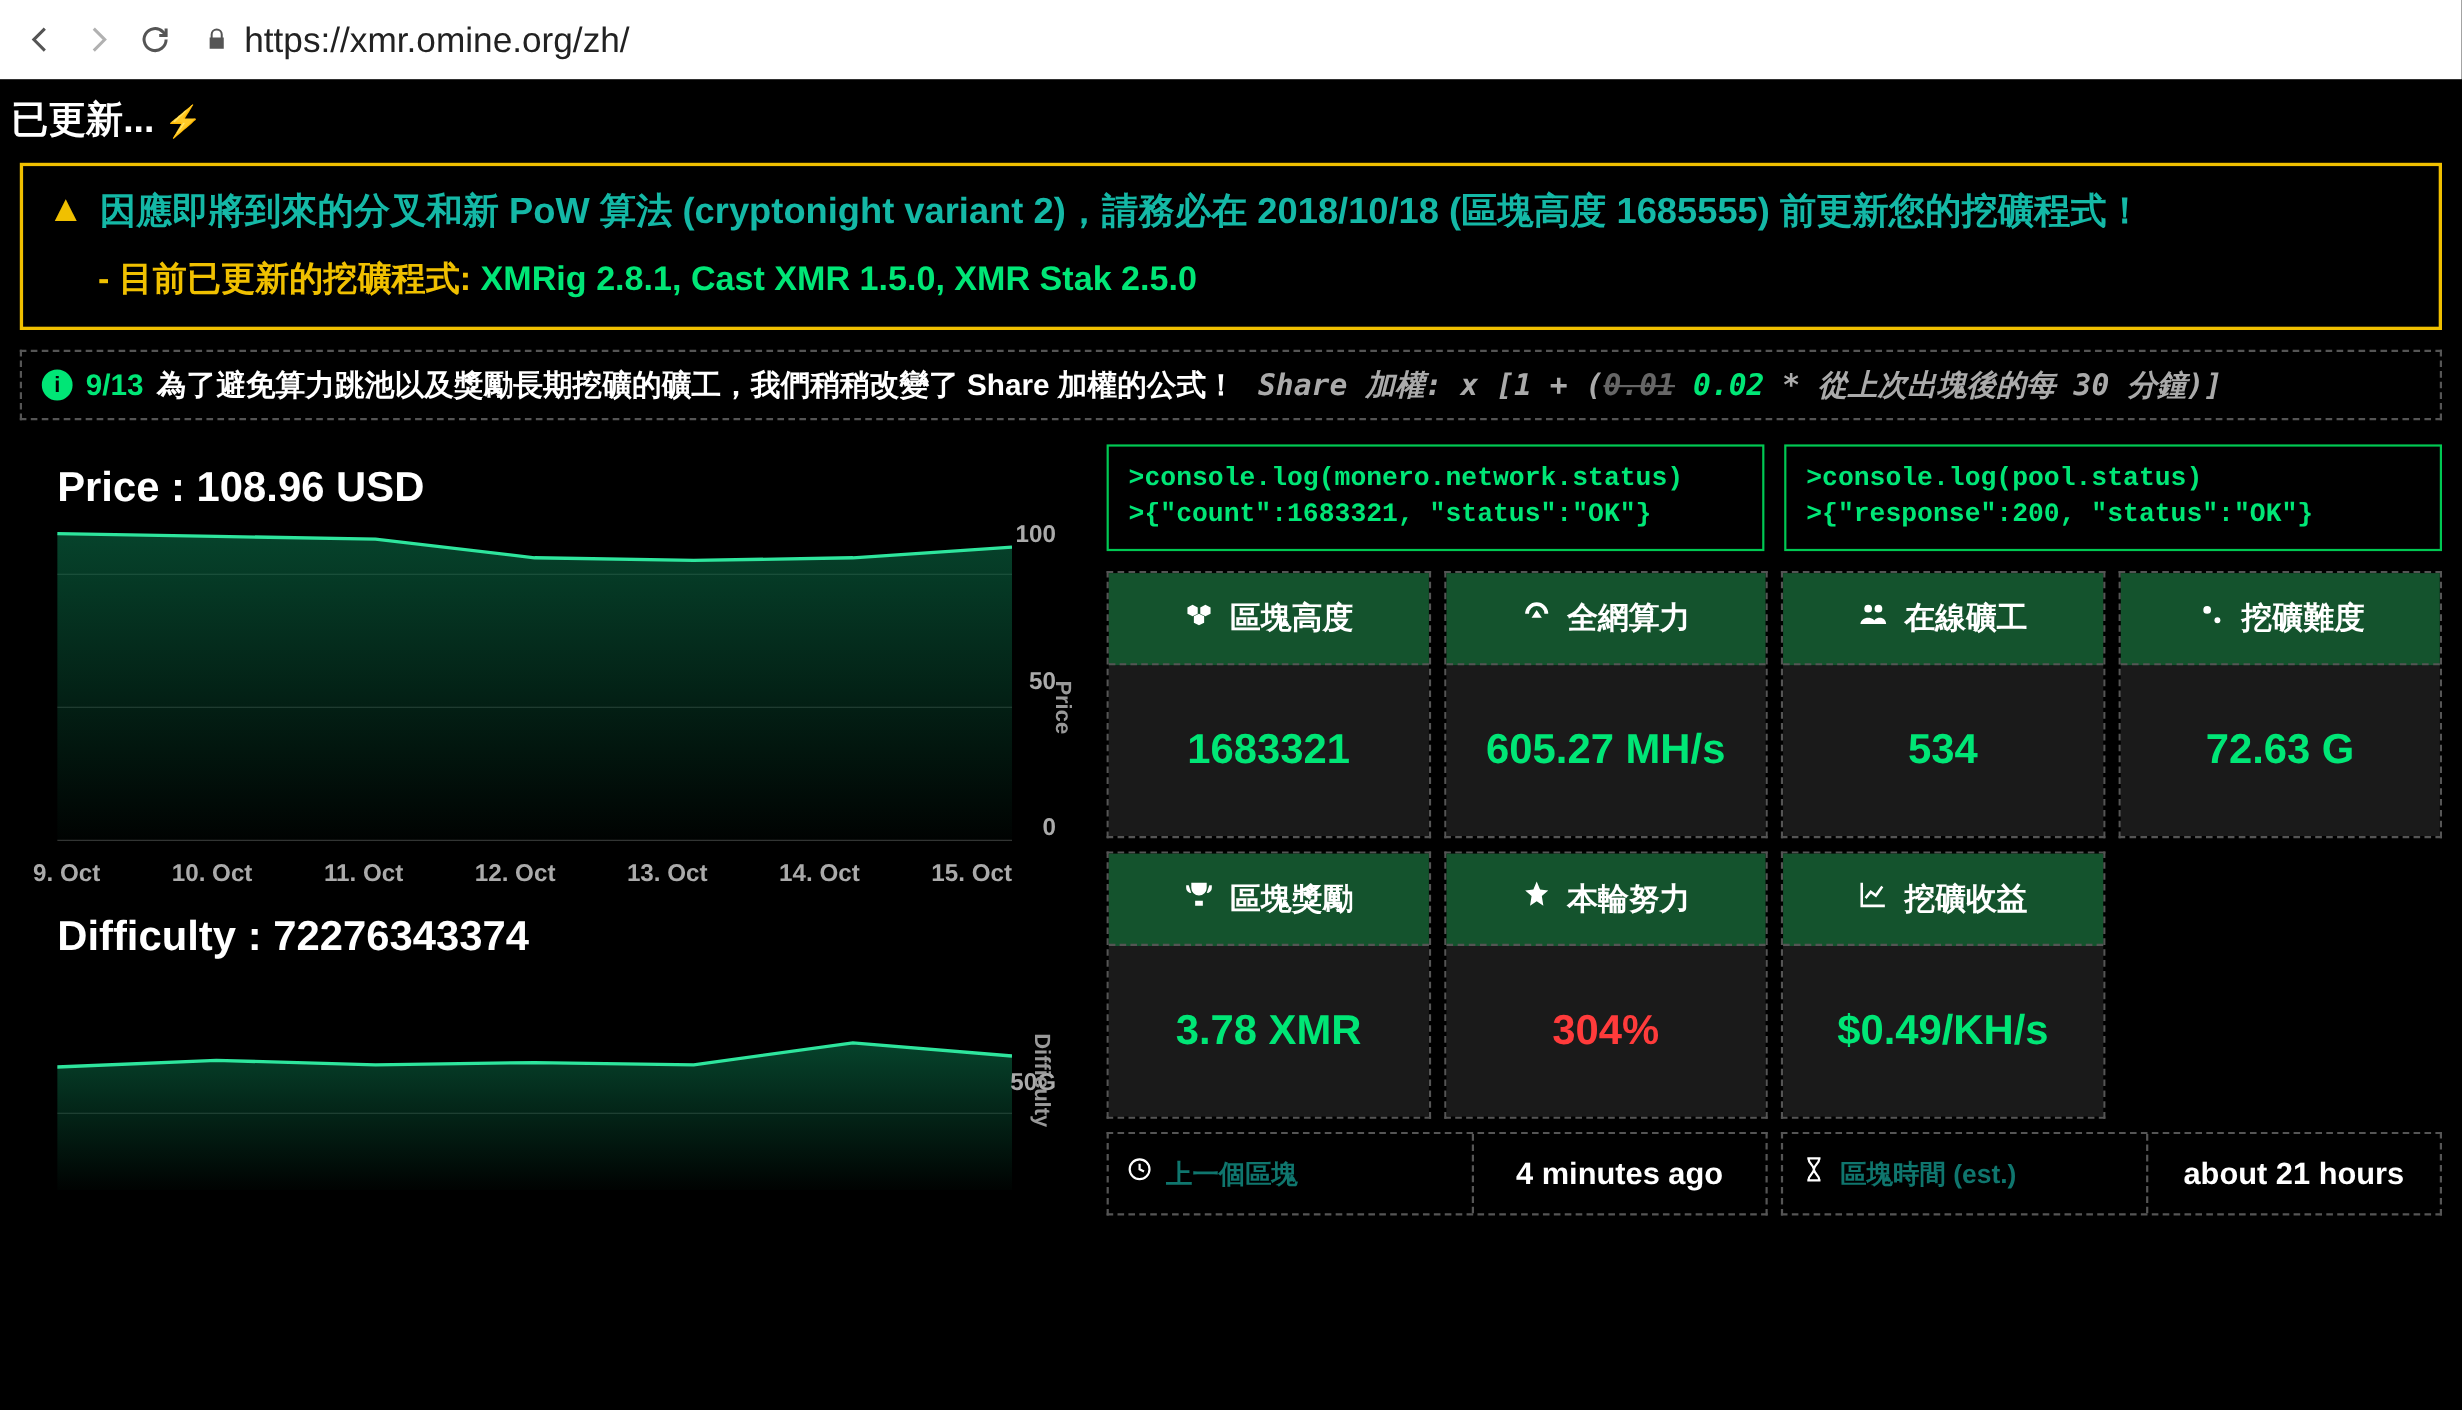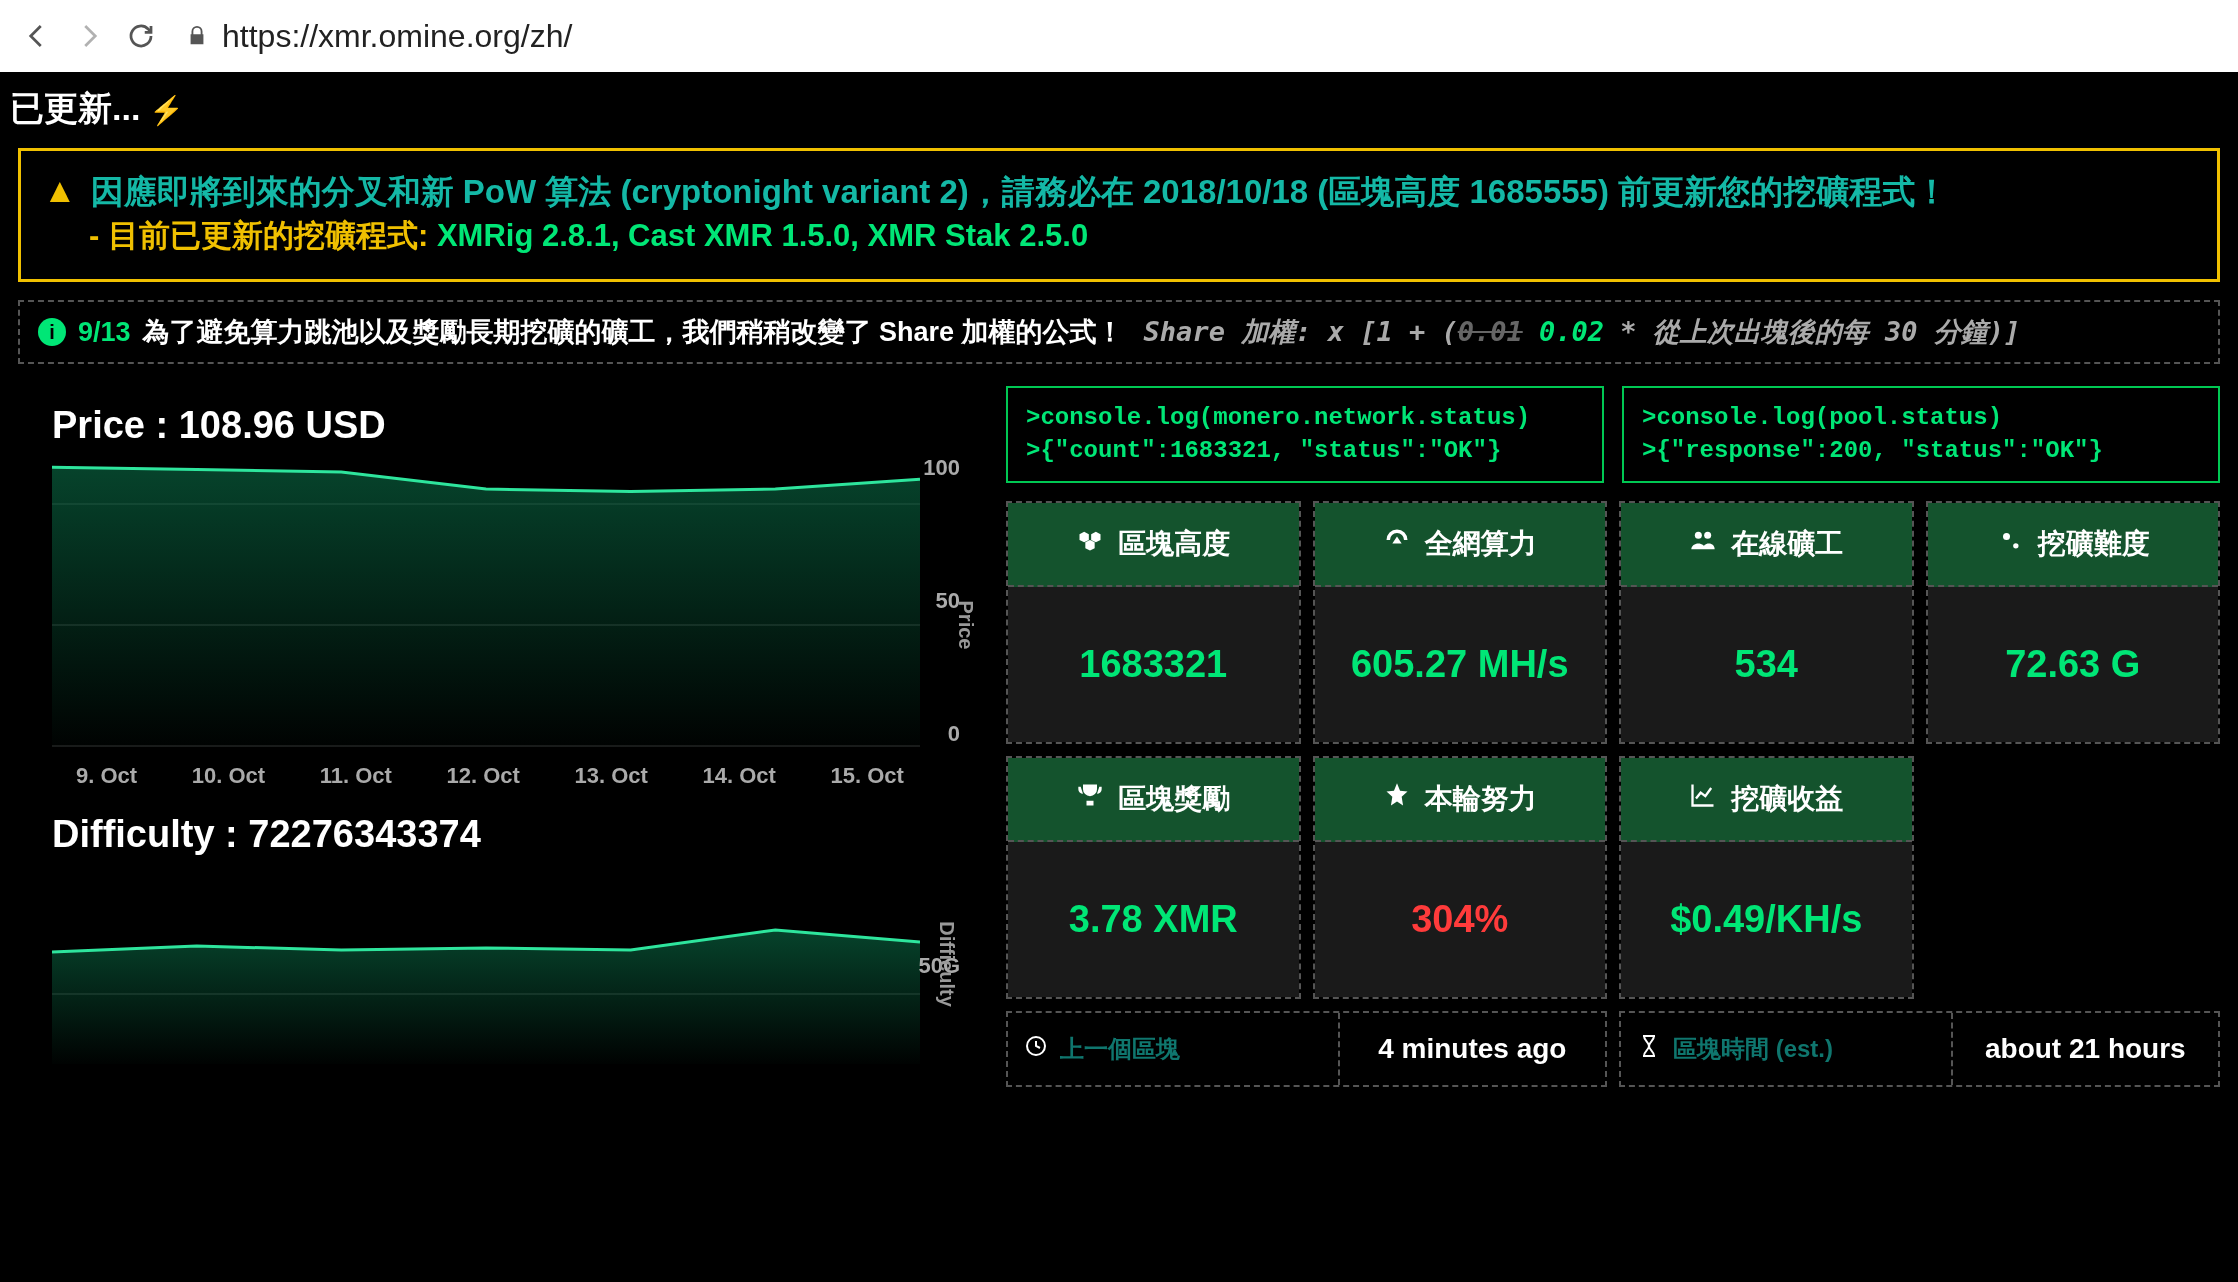--- a/index.html
+++ b/index.html
@@ -66,20 +66,21 @@
     flex-shrink:0;
     margin-top:4px;
   }
   .alert-text1 {
     color:#14b8a6;
     font-size:33px;
     font-weight:bold;
     line-height:1.4;
   }
   .alert-sub {
+    margin-top:18px;
     padding-left:46px;
     font-size:31px;
     font-weight:bold;
   }
   .alert-sub .dash { color:#f0c000; }
   .alert-sub .lbl { color:#f0c000; }
   .alert-sub .green { color:#00e676; }
 
   .info-box {
     border:2px dashed #555;
@@ -135,23 +136,23 @@
     align-items:flex-end;
     font-size:22px; color:#aaa; font-weight:bold;
   }
   .y-axis-label {
     position:absolute; right:-2px; top:50%;
     transform: translateY(-50%) rotate(90deg);
     transform-origin:center;
     color:#999; font-size:20px; font-weight:bold;
   }
   .x-ticks {
-    position:absolute; left:12px; right:84px; bottom:6px;
+    position:absolute; left:12px; right:68px; bottom:6px;
     display:flex; justify-content:space-between;
-    font-size:22px; color:#aaa; font-weight:bold;margin-left:46px;
+    font-size:22px; color:#aaa; font-weight:bold;
   }
 
   .right-col { }
   .console-row {
     display:grid;
     grid-template-columns: 1fr 1fr;
     gap:18px;
     margin-bottom:18px;
   }
   .console-box {

